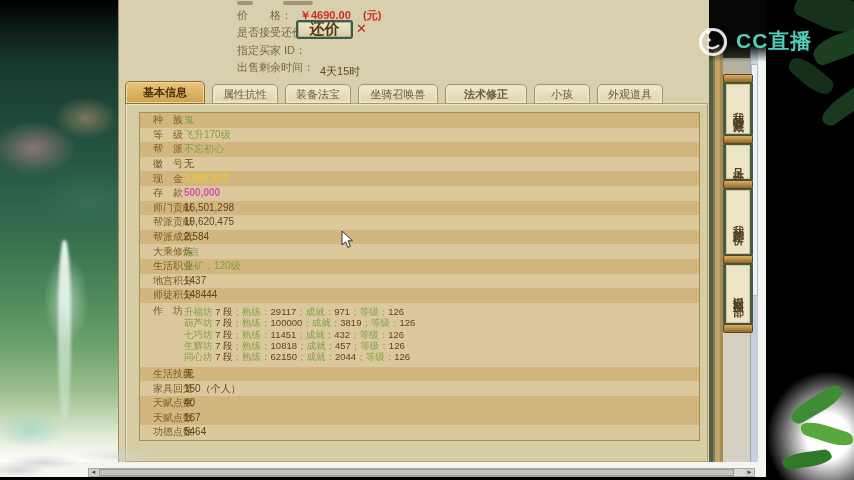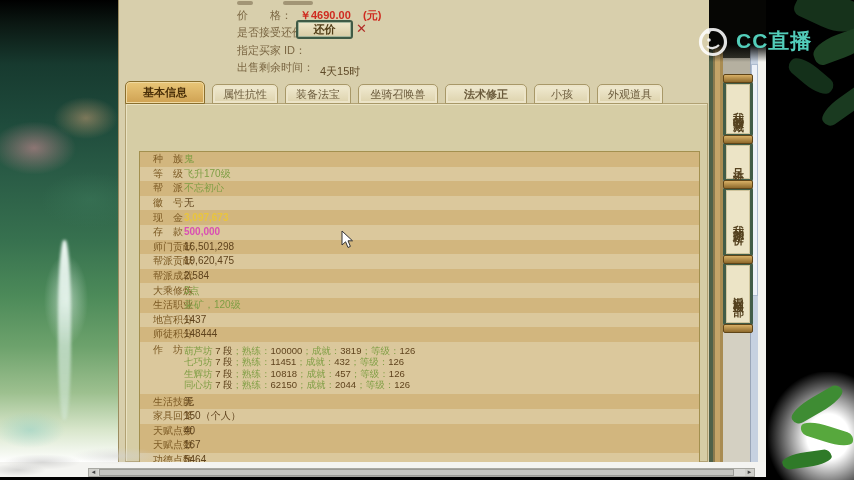--- a/index.html
+++ b/index.html
@@ -26,38 +26,38 @@
       radial-gradient(40px 9px at 18px 24px, rgba(185,185,185,.5), rgba(185,185,185,0) 70%);}
 
   
   .content{position:absolute;left:118px;top:0;width:591px;height:462px;background:#d8cfac;
     box-shadow:inset 1px 0 0 #9c8c60;}
   .smudge{position:absolute;height:4px;background:#6b5b3e;opacity:.5;border-radius:2px;}
 
   .f-lbl{position:absolute;font-size:11px;color:#7b6743;white-space:nowrap;}
   .price{color:#cf2b20;font-weight:bold;font-size:11px;}
   .price.unit{font-weight:bold;}
-  .bargain-btn{position:absolute;width:57px;height:19px;font-size:11px;font-weight:bold;color:#503c16;
+  .bargain-btn{position:absolute;width:57px;height:19px;font-size:15px;font-weight:bold;color:#503c16;
     background:linear-gradient(180deg,#efe7ca,#d9cda6);border:2px solid #3f5a45;border-radius:3px;
     box-shadow:0 0 0 1px #a3b59b inset;text-align:center;line-height:14px;cursor:pointer;}
   .cross{position:absolute;color:#b02a25;font-size:13px;font-weight:bold;}
   .t-val{color:#5f4a28;}
 
   
   .tab-bar{position:absolute;left:7px;top:81px;height:23px;display:flex;gap:7px;align-items:flex-end;z-index:3;}
   .tab{height:20px;display:flex;align-items:center;justify-content:center;font-size:11px;color:#6b5b3c;
     background:linear-gradient(180deg,#f1ebd2,#ddd2ac);border:1px solid #a89868;border-radius:5px 5px 0 0;
     box-shadow:0 0 0 2px #ece4c8 inset;cursor:pointer;white-space:nowrap;}
   .tab.active{height:23px;background:linear-gradient(180deg,#e9c678,#cfa253);border-color:#8a6f2e;
     color:#4a2f08;font-weight:bold;box-shadow:0 0 0 1px #f0d9a0 inset;}
 
   
   .panel{position:absolute;left:7px;top:103px;width:583px;height:359px;background:#d6cda5;
     border:1px solid #b1a173;box-shadow:inset 0 1px 0 #eae3c3,inset 1px 0 0 #eae3c3;}
-  .info-table{position:absolute;left:13px;top:8px;width:561px;border:1px solid #a3904f;margin-top:39px;}
+  .info-table{position:absolute;left:13px;top:8px;width:561px;border:1px solid #a3904f;}
   .t-row{display:flex;align-items:center;height:14.6px;font-size:10px;line-height:10px;white-space:nowrap;}
   .t-row.dk{background:#d2b67e;}
   .t-row.lt{background:#dbc89c;}
   .t-row .lbl{flex:none;width:44px;padding-left:13px;color:#7c5a24;}
   .t-row.ws{height:auto;align-items:flex-start;padding:3px 0 4px 0;}
   .ws-lines{font-size:9.5px;line-height:11.4px;}
   .g{color:#7f9e44;}
   .b{color:#5f431d;}
   .y{color:#e9c53d;font-weight:bold;}
   .m{color:#d94fb3;font-weight:bold;}
@@ -185,20 +185,21 @@
             <span class="lbl">地宫积分</span>
             <span class="val b">1437</span>
           </div>
           <div class="t-row dk">
             <span class="lbl">师徒积分</span>
             <span class="val b">148444</span>
           </div>
           <div class="t-row lt ws">
             <span class="lbl">作　坊</span>
             <div class="ws-lines">
+              <div class="ws-line"><span class="g">升福坊 </span><span class="b">7 段</span><span class="g">；熟练：</span><span class="b">29117</span><span class="g">；成就：</span><span class="b">971</span><span class="g">；等级：</span><span class="b">126</span></div>
               <div class="ws-line"><span class="g">葫芦坊 </span><span class="b">7 段</span><span class="g">；熟练：</span><span class="b">100000</span><span class="g">；成就：</span><span class="b">3819</span><span class="g">；等级：</span><span class="b">126</span></div>
               <div class="ws-line"><span class="g">七巧坊 </span><span class="b">7 段</span><span class="g">；熟练：</span><span class="b">11451</span><span class="g">；成就：</span><span class="b">432</span><span class="g">；等级：</span><span class="b">126</span></div>
               <div class="ws-line"><span class="g">生辉坊 </span><span class="b">7 段</span><span class="g">；熟练：</span><span class="b">10818</span><span class="g">；成就：</span><span class="b">457</span><span class="g">；等级：</span><span class="b">126</span></div>
               <div class="ws-line"><span class="g">同心坊 </span><span class="b">7 段</span><span class="g">；熟练：</span><span class="b">62150</span><span class="g">；成就：</span><span class="b">2044</span><span class="g">；等级：</span><span class="b">126</span></div>
             </div>
           </div>
           <div class="t-row dk">
             <span class="lbl">生活技能</span>
             <span class="val b">无</span>
           </div>

